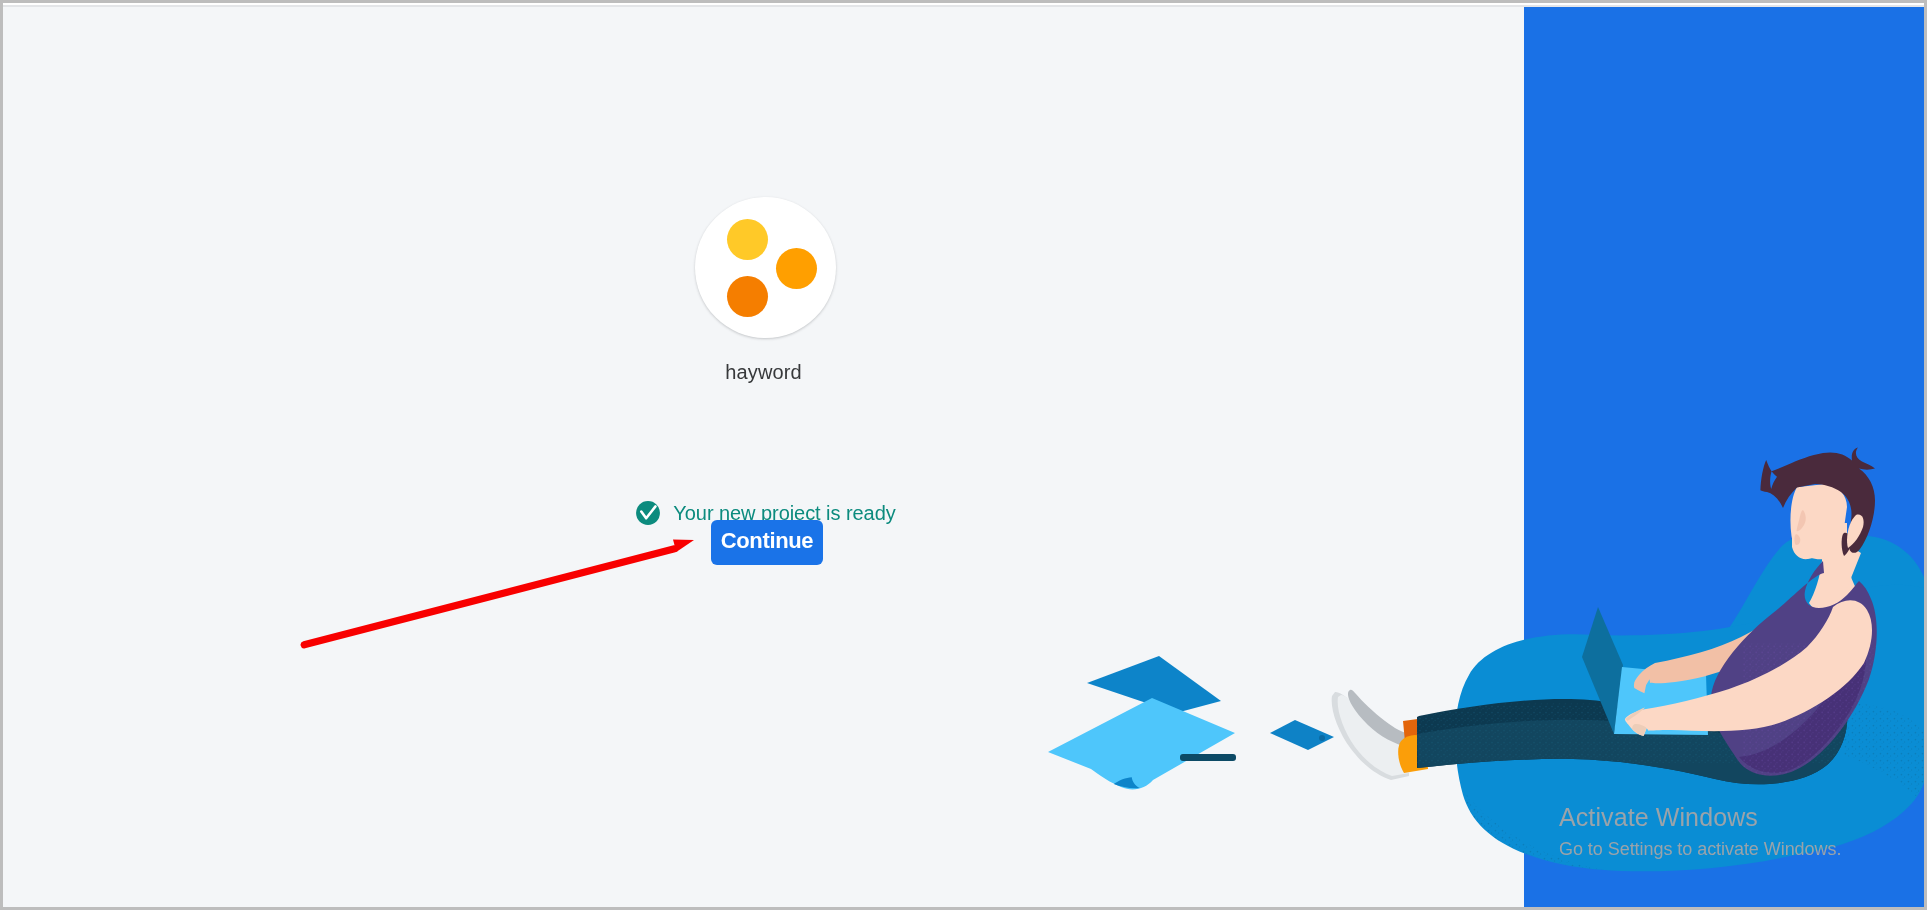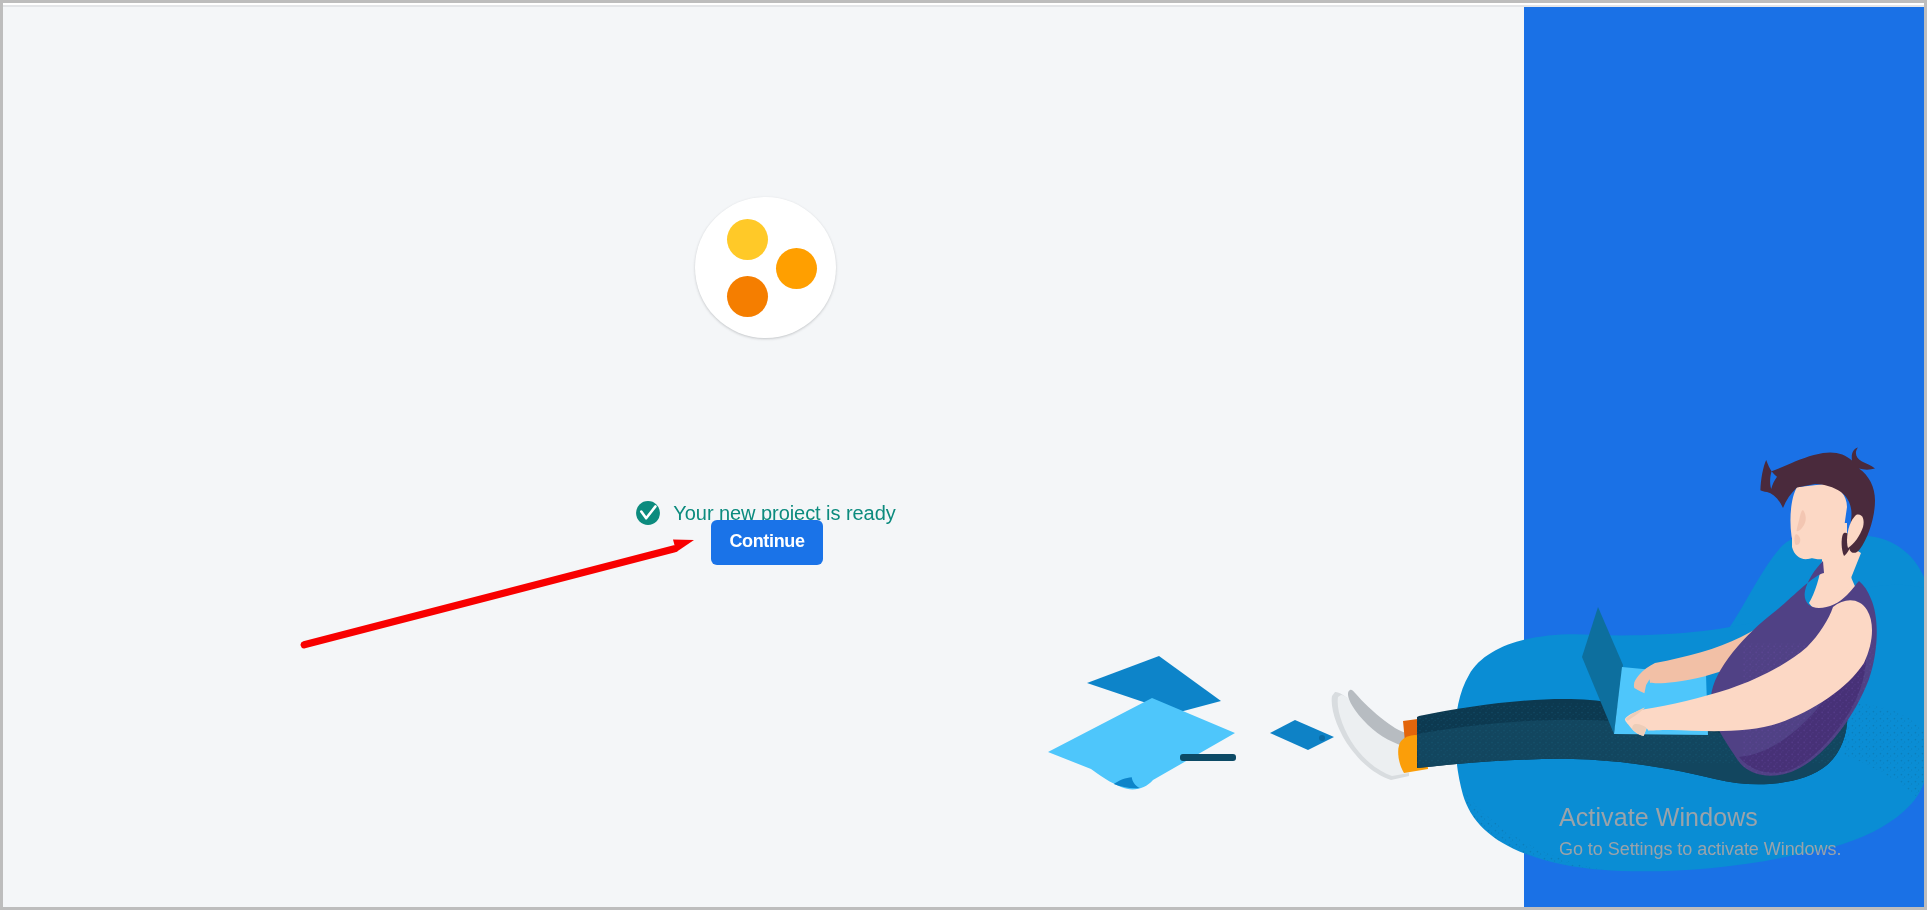--- a/index.html
+++ b/index.html
@@ -40,21 +40,21 @@
     position:absolute; left:2px; top:466px; width:1521px;
     display:flex; align-items:center; justify-content:center; gap:12px;margin-top:31px;
   }
   #status-icon { width:26px; height:26px; display:block; }
   #status-text { font-size:20px; color:#0c8b7e; letter-spacing:-0.06px; }
 
   
   #continue-btn {
     position:absolute; left:708px; top:517px; width:112px; height:45px;
     background:#1a73e8; color:#fff; border:none; border-radius:6px;
-    font-family:"Liberation Sans", sans-serif; font-size:18px; font-weight:bold;
+    font-family:"Liberation Sans", sans-serif; font-size:22px; font-weight:bold;
     cursor:pointer; padding:0 0 3px 0; letter-spacing:-0.35px;
   }
 
   
   #red-arrow { position:absolute; left:290px; top:516px; width:420px; height:150px; pointer-events:none; }
 
   
   #illus { position:absolute; left:0; top:0; width:1921px; height:904px; pointer-events:none; }
 
   
@@ -72,20 +72,21 @@
 
   <div class="center-col">
 
     <div id="logo-wrap">
       <div id="logo-circle"></div>
       <div class="logo-dot" id="dot-yellow"></div>
       <div class="logo-dot" id="dot-orange"></div>
       <div class="logo-dot" id="dot-deep"></div>
     </div>
 
+    <div id="project-name">hayword</div>
 
     <div id="status-row">
       <svg id="status-icon" viewBox="0 0 24 24">
         <circle cx="12" cy="12" r="11" fill="#0c8b7e"></circle>
         <path d="M5.8 10.6 L10.3 16.9 L18.9 5.9" fill="none" stroke="#ffffff" stroke-width="2.35" stroke-linecap="round" stroke-linejoin="round"></path>
       </svg>
       <span id="status-text">Your new project is ready</span>
     </div>
 
     <button id="continue-btn">Continue</button>

